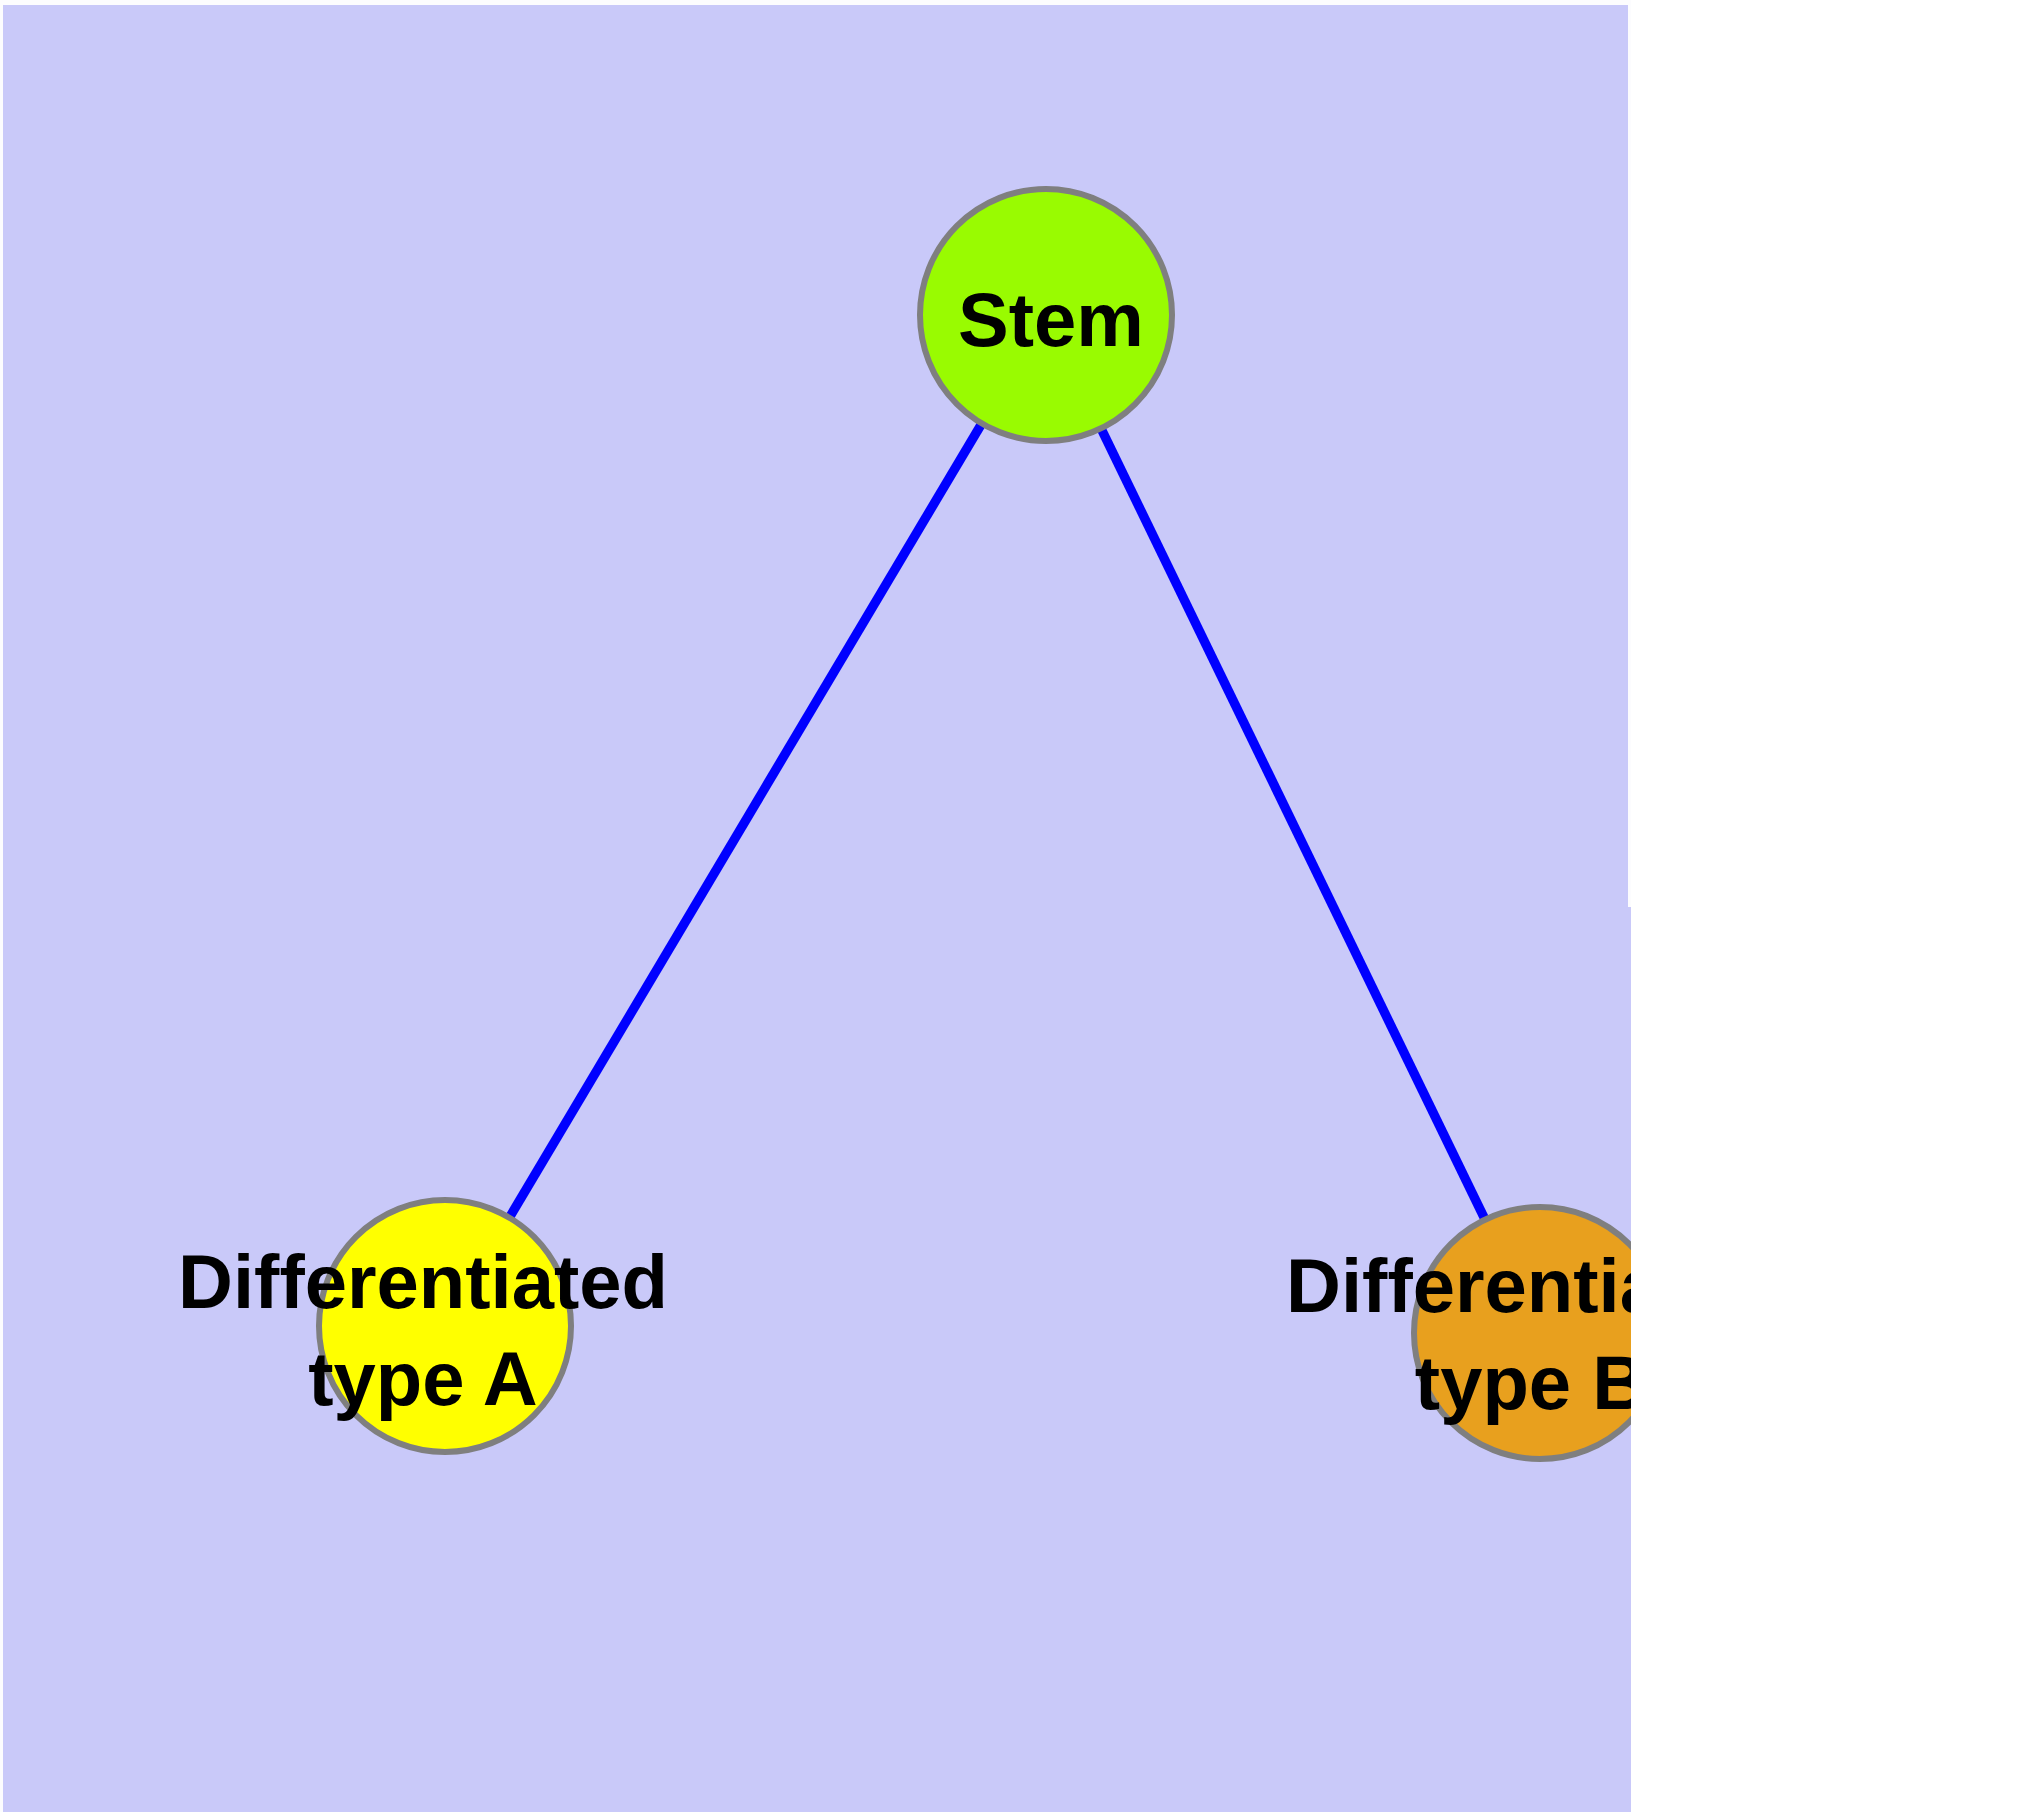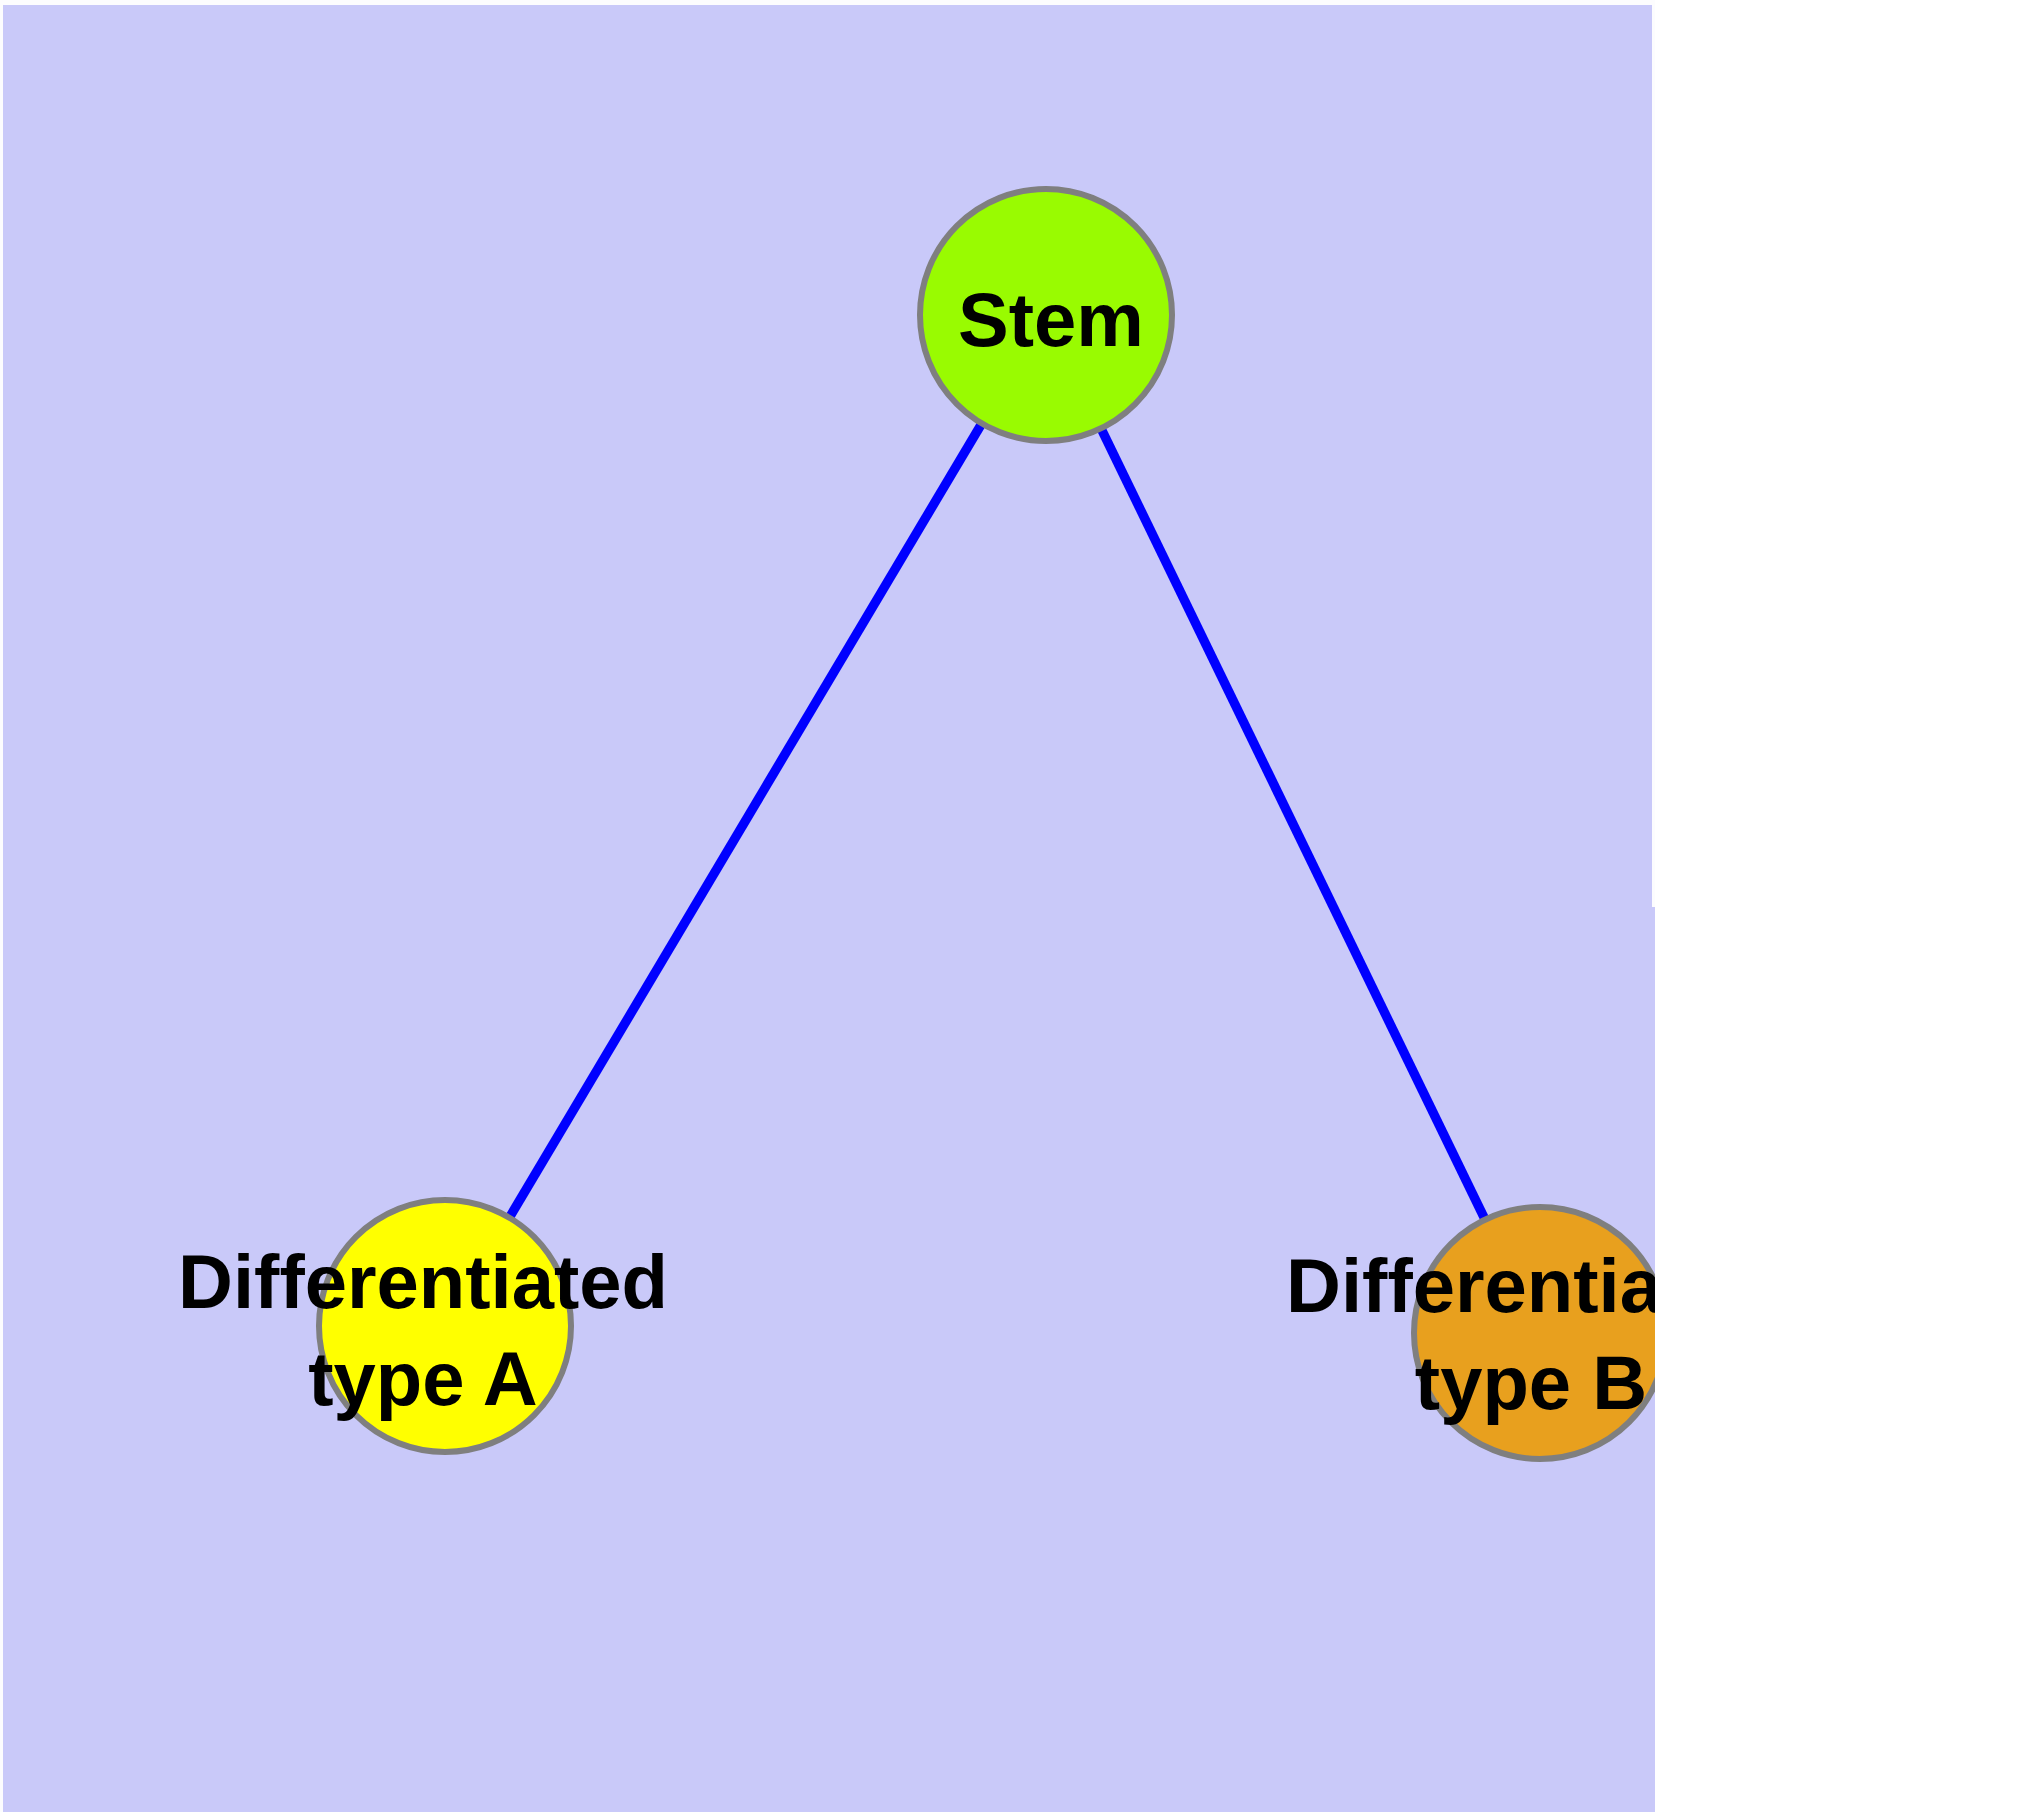--- a/index.html
+++ b/index.html
@@ -6,21 +6,20 @@
     margin: 0;
     padding: 0;
     background: #FFFFFF;
     font-family: "Liberation Sans", "DejaVu Sans", sans-serif;
   }
   .stage {
     position: relative;
     width: 1631px;
     height: 1812px;
     overflow: hidden;
-    padding-left: 24px;
   }
   .frame-top {
     position: absolute; top: 0; left: 0;
     width: 100%; height: 5.1px;
     background: #FCFCFE;
   }
   .frame-left {
     position: absolute; top: 0; left: 0;
     width: 3.4px; height: 100%;
     background: #FCFCFE;

